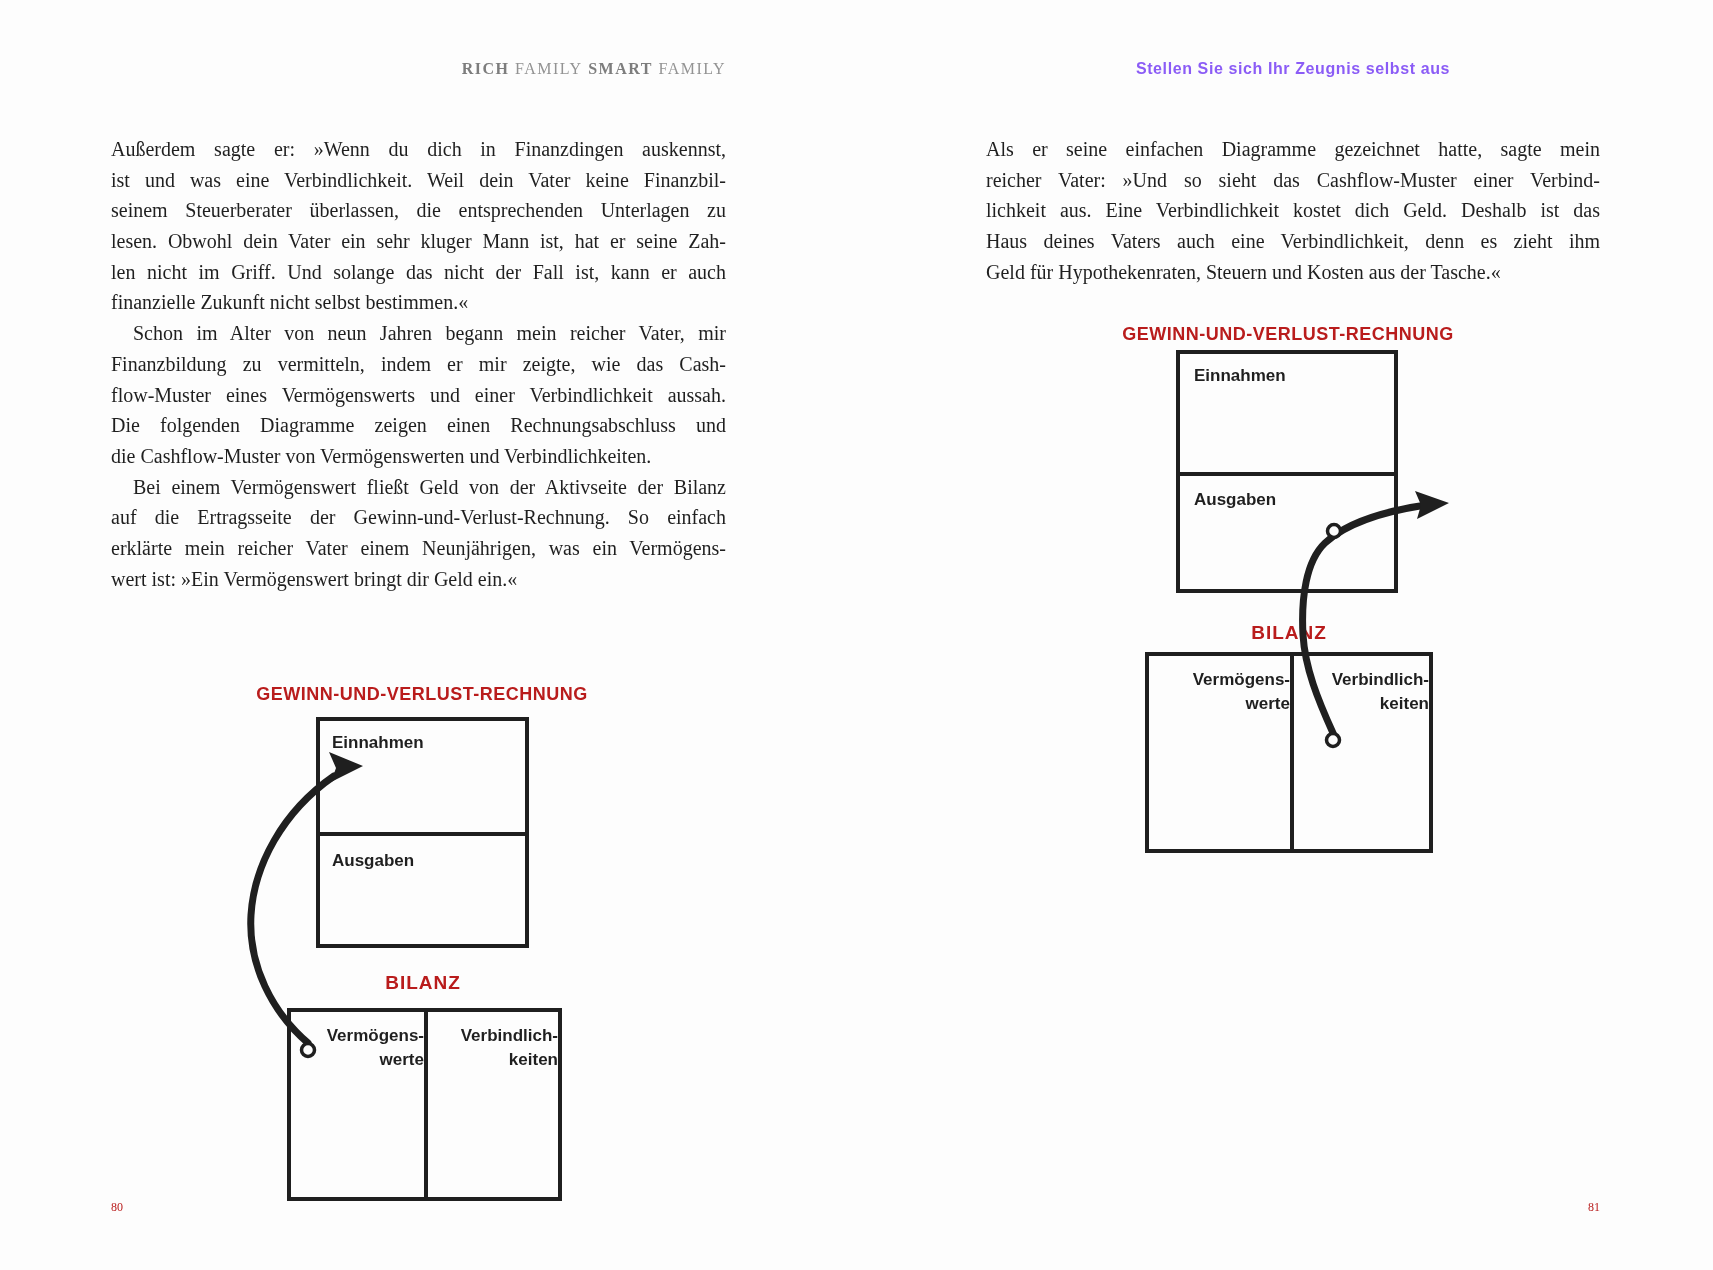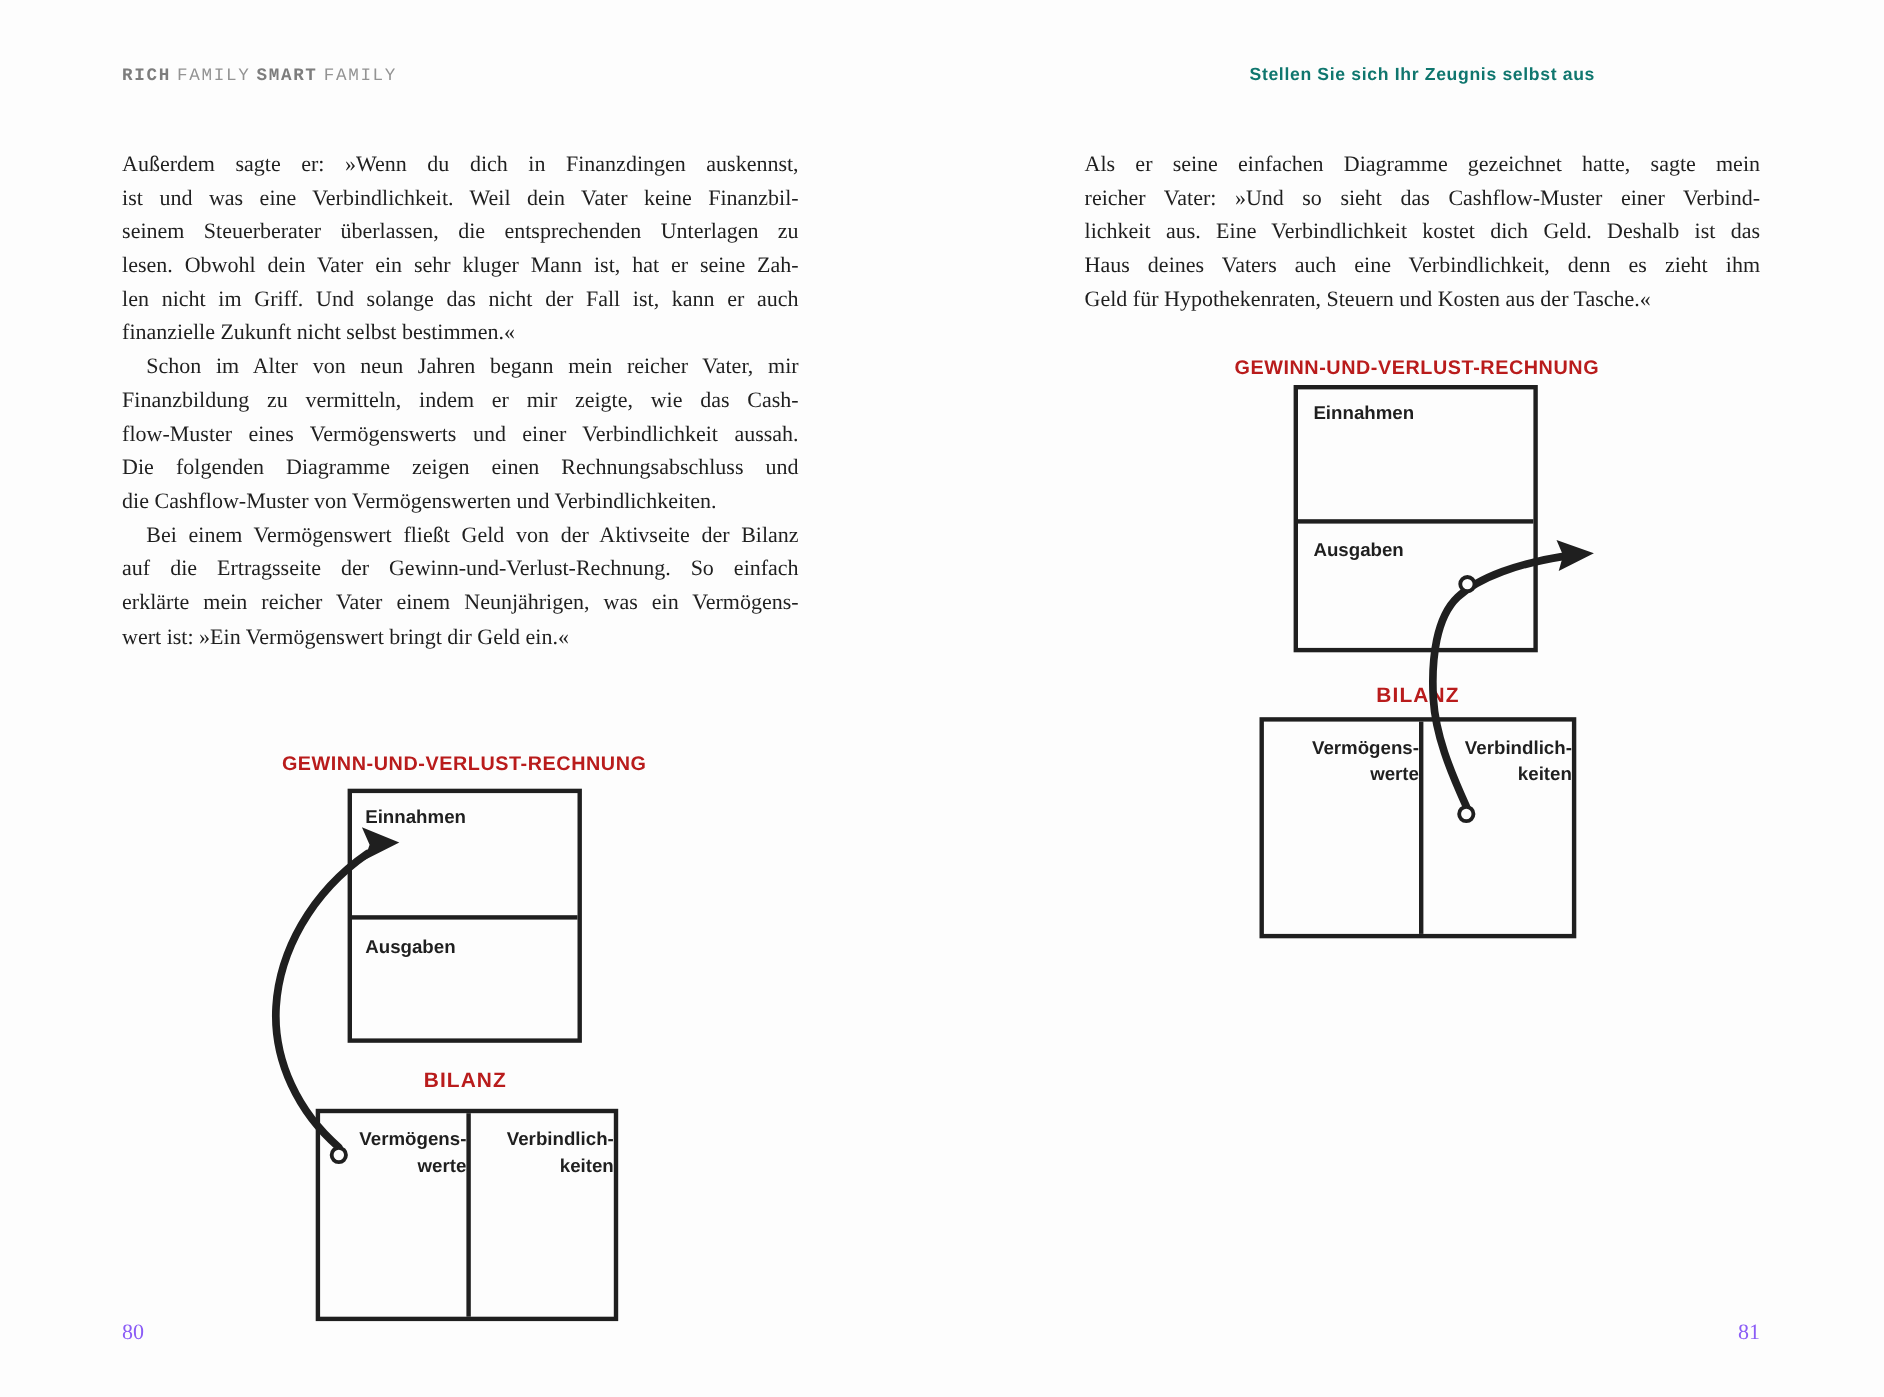--- a/index.html
+++ b/index.html
@@ -7,32 +7,32 @@
     position:relative;
     width:1713px;height:1270px;
     background:#fdfdfd;
     font-family:"Liberation Serif",serif;
     color:#1f1f1f;
     overflow:hidden;
   }
   .abs{position:absolute;}
   
   .runhead{
-    font-family:Liberation Mono, monospace;
+    font-family:Liberation Serif, serif;
     font-size:16px;letter-spacing:1.5px;
-    color:#8d8d8d;text-align:left;
+    color:#8d8d8d;text-align:right;
   }
   .runhead .hbold{font-weight:700;color:#7d7d7d;}
   .runhead .hlight{font-weight:400;color:#939393;}
   .runhead span{margin-right:0.35em;}
   .runhead span:last-child{margin-right:0;}
   .runhead-right{
     font-family:"Liberation Sans",sans-serif;
     font-size:16px;letter-spacing:0.6px;
-    font-weight:700;color:#0f766e;text-align:center;
+    font-weight:700;color:#8b5cf6;text-align:center;
   }
   
   .textblock{font-size:20px;}
   .bodyline{
     height:30.7px;line-height:30.7px;
     white-space:normal;
   }
   .bodyline.just{text-align:justify;text-align-last:justify;}
   .bodyline.ind{padding-left:22px;}
   
@@ -55,21 +55,21 @@
     font-family:"Liberation Sans",sans-serif;
     font-weight:700;font-size:17px;color:#1f1f1f;
     line-height:23px;
   }
   .collabel{
     position:absolute;top:12px;
     font-family:"Liberation Sans",sans-serif;
     font-weight:700;font-size:17px;color:#1f1f1f;
     line-height:24px;text-align:right;
   }
-  .pagenum{font-size:20px;color:#8b5cf6;}
+  .pagenum{font-size:12px;color:#b91c1c;}
   #arrow-layer{position:absolute;left:0;top:0;pointer-events:none;}
 </style>
 </head>
 <body>
 
 <div id="spread">
 
   <div class="abs runhead" style="left:111px;top:60px;width:615px;">
     <span class="hbold">RICH</span><span class="hlight">FAMILY</span><span class="hbold">SMART</span><span class="hlight">FAMILY</span>
   </div>

